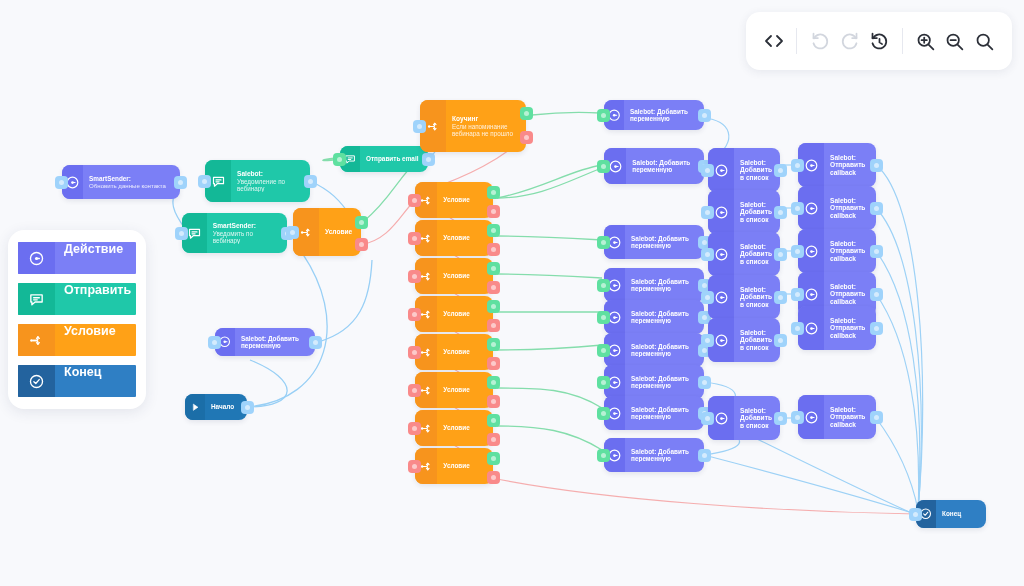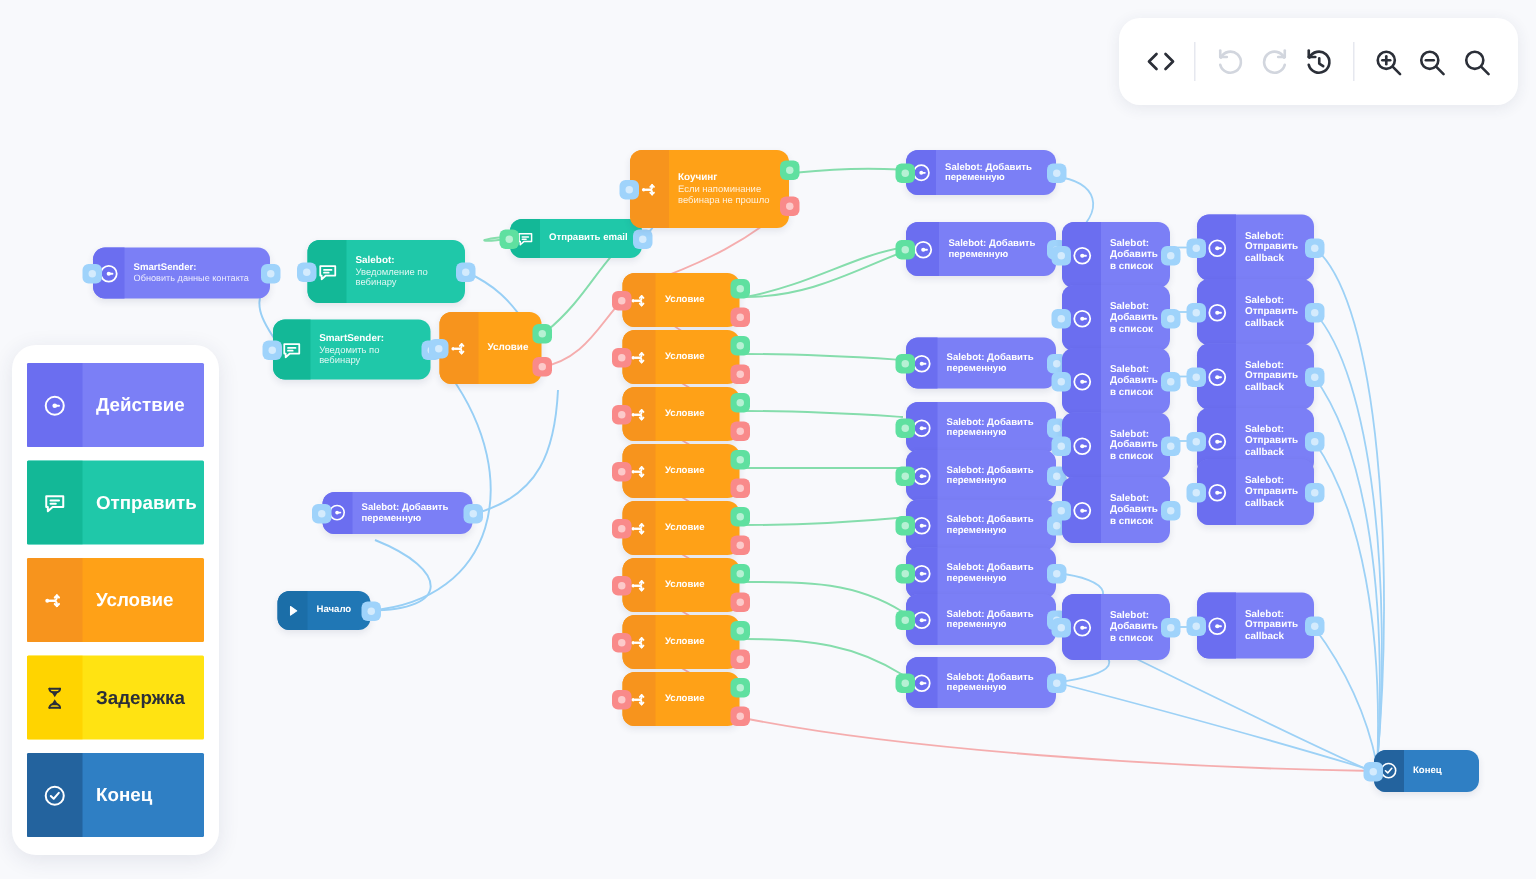--- a/index.html
+++ b/index.html
@@ -28,21 +28,21 @@
   .tb-code{ font-size:17px; font-weight:700; letter-spacing:-1px;}
 
   
   .legend{
     position:absolute; left:8px; top:230px; width:138px;
     background:#ffffff; border-radius:16px; padding:12px 10px;
     box-shadow:0 3px 14px rgba(40,50,90,.10); z-index:35;
     display:flex; flex-direction:column; gap:9px;
   }
   .lg-item{
-    height:56px; border-radius:1px; display:flex; align-items:center;
+    height:32px; border-radius:1px; display:flex; align-items:flex-start;
     overflow:hidden; cursor:pointer; position:relative;
   }
   .lg-ic{
     width:37px; height:100%; display:flex;align-items:center;justify-content:center;
     flex:0 0 37px;
   }
   .lg-tx{ font-size:12.5px; font-weight:700; padding-left:9px; }
 
   
   .node{
@@ -218,33 +218,20 @@
             <path d="M7 12 h4 a3 3 0 0 0 3-3 V7"></path>
             <path d="M7 12 h4 a3 3 0 0 1 3 3 V17"></path>
             <path d="M14 7 l-2 2"></path>
             <path d="M14 7 l2 2"></path>
             <path d="M14 17 l-2-2"></path>
             <path d="M14 17 l2-2"></path>
           </svg>
         </div>
         <div class="lg-tx" style="color:#ffffff">Условие</div>
       </div>
-      <div class="lg-item" style="background: rgb(255, 227, 18);">
-        <div class="lg-ic" style="background:#ffd400">
-          <svg class="ic" width="17" height="17" viewBox="0 0 24 24" fill="none" stroke="#2b2f38" stroke-width="1.9" stroke-linecap="round" stroke-linejoin="round">
-            <path d="M7 3h10"></path>
-            <path d="M7 21h10"></path>
-            <path d="M7 3c0 5 10 5 10 0"></path>
-            <path d="M7 21c0-5 10-5 10 0"></path>
-            <path d="M8.5 5.5 L12 11 L15.5 5.5 Z" fill="#2b2f38" stroke="none"></path>
-            <path d="M8.5 18.5 L12 13 L15.5 18.5 Z" fill="#2b2f38" stroke="none"></path>
-          </svg>
-        </div>
-        <div class="lg-tx" style="color:#2b2f38">Задержка</div>
-      </div>
       <div class="lg-item" style="background: rgb(47, 127, 196);">
         <div class="lg-ic" style="background:#23639e">
           <svg class="ic" width="17" height="17" viewBox="0 0 24 24" fill="none" stroke="#ffffff" stroke-width="1.9" stroke-linecap="round" stroke-linejoin="round">
             <circle cx="12" cy="12" r="8.5"></circle>
             <polyline points="8.3,12.2 11,14.8 15.8,9.3"></polyline>
           </svg>
         </div>
         <div class="lg-tx" style="color:#ffffff">Конец</div>
       </div>
     </div>

